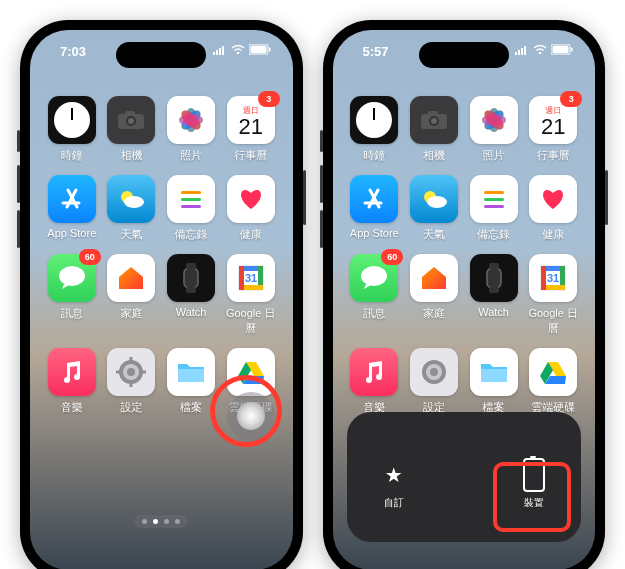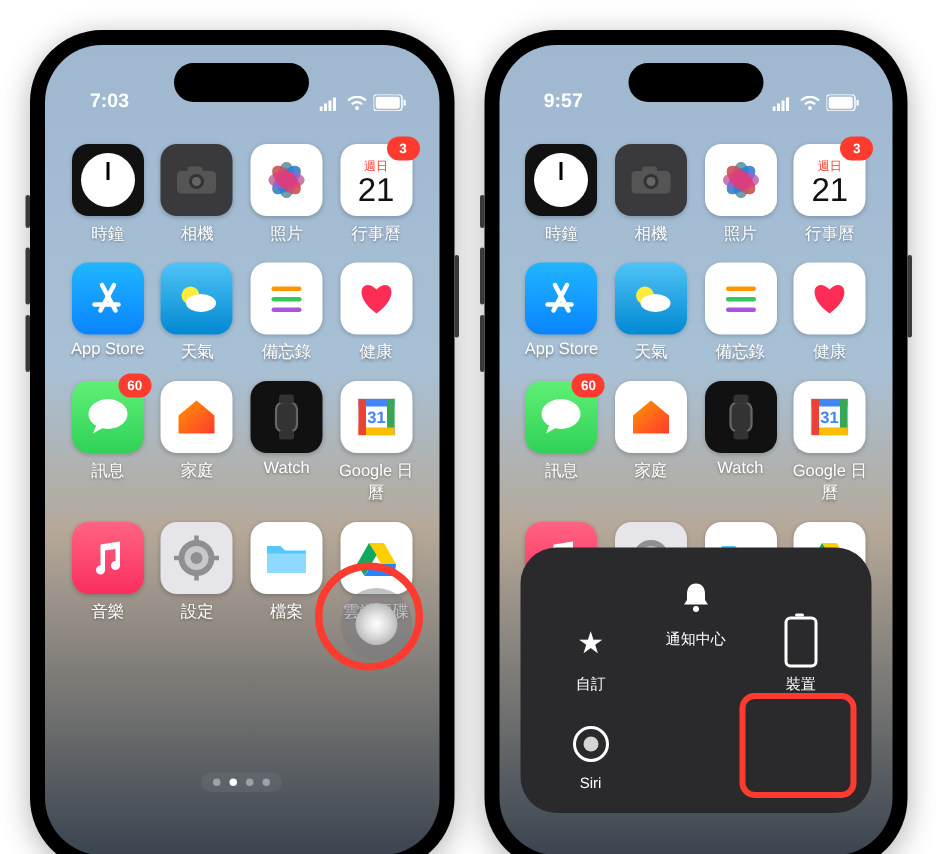--- a/index.html
+++ b/index.html
@@ -35,21 +35,21 @@
     transform: translateX(-50%);
     width: 90px;
     height: 26px;
     background: #000;
     border-radius: 14px;
     z-index: 100;
   }
   .status-bar {
     display: flex;
     justify-content: space-between;
-    align-items: flex-end;
+    align-items: flex-start;
     padding: 14px 22px 0 30px;
     font-size: 13px;
     font-weight: 600;
     color: #fff;
     height: 30px;
   }
   .status-right {
     display: flex;
     gap: 4px;
     align-items: center;
@@ -445,21 +445,21 @@
 </div>
 
 <div class="phone">
   <span class="side-btn sb-left1"></span>
   <span class="side-btn sb-left2"></span>
   <span class="side-btn sb-left3"></span>
   <span class="side-btn sb-right"></span>
   <div class="screen">
     <div class="notch"></div>
     <div class="status-bar">
-      <span>9:57</span>
+      <span>5:57</span>
       <span class="status-right">
         <span class="signal-icon">
             <svg width="14" height="10">
               <rect x="0" y="7" width="2" height="3" fill="#fff"></rect>
               <rect x="3" y="5" width="2" height="5" fill="#fff"></rect>
               <rect x="6" y="3" width="2" height="7" fill="#fff"></rect>
               <rect x="9" y="1" width="2" height="9" fill="#fff"></rect>
             </svg>
           </span>
         <span class="wifi-icon">
@@ -646,40 +646,22 @@
           </div>
           <div class="app-label">雲端硬碟</div>
         </div>
     </div>
 
     <div class="at-menu">
       <div class="at-item at-mid-left">
         <span class="at-ico">★</span>
         <span class="at-item-label">自訂</span>
       </div>
-      <div class="at-item at-top-center">
-        <span class="at-ico">
-            <svg width="22" height="22">
-              <path d="M11 2 C7 2 5 5 5 9 L5 13 L3 16 L19 16 L17 13 L17 9 C17 5 15 2 11 2 Z" fill="#fff"></path>
-              <circle cx="11" cy="19" r="2" fill="#fff"></circle>
-            </svg>
-          </span>
-        <span class="at-item-label">通知中心</span>
-      </div>
       <div class="at-item at-mid-right">
         <span class="at-ico">
             <span class="device-outline"></span>
           </span>
         <span class="at-item-label">裝置</span>
       </div>
-      <div class="at-item at-bot-left">
-        <span class="at-ico">
-            <svg width="26" height="26">
-              <circle cx="13" cy="13" r="11" fill="none" stroke="#fff" stroke-width="2"></circle>
-              <circle cx="13" cy="13" r="5" fill="#fff" opacity="0.8"></circle>
-            </svg>
-          </span>
-        <span class="at-item-label">Siri</span>
-      </div>
       <div class="at-highlight-box"></div>
     </div>
   </div>
 </div>
 
 </body></html>

